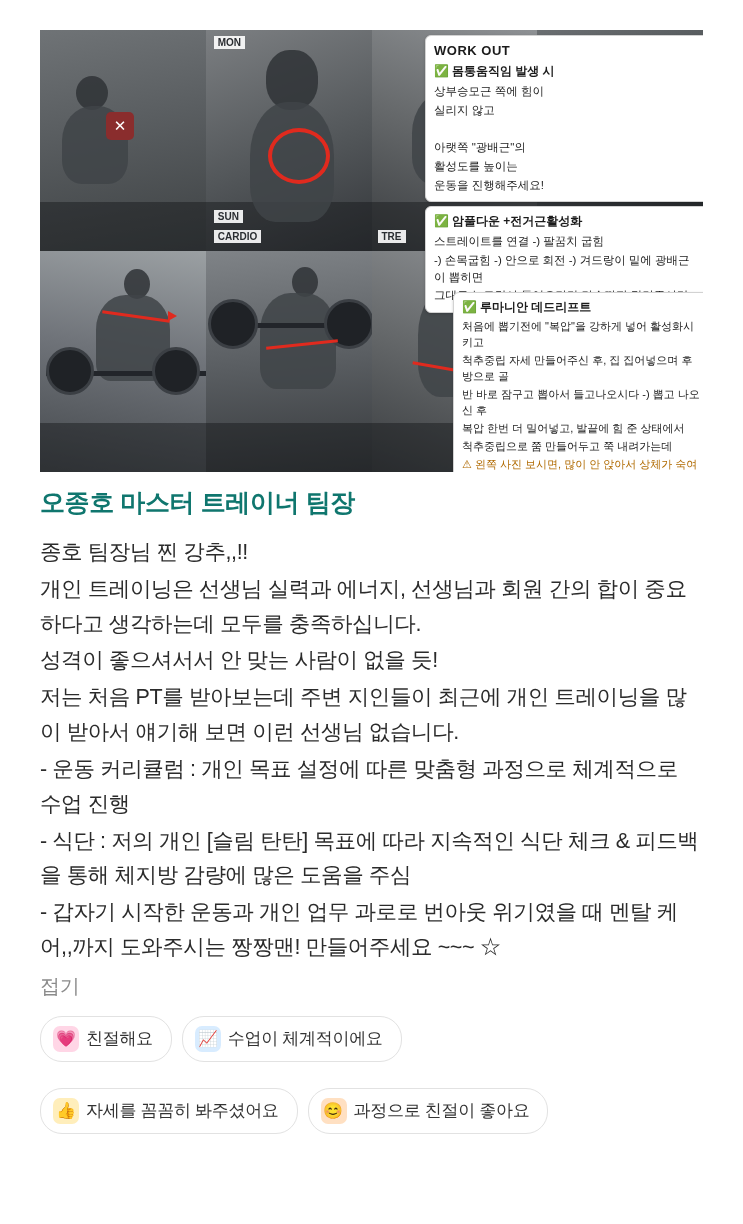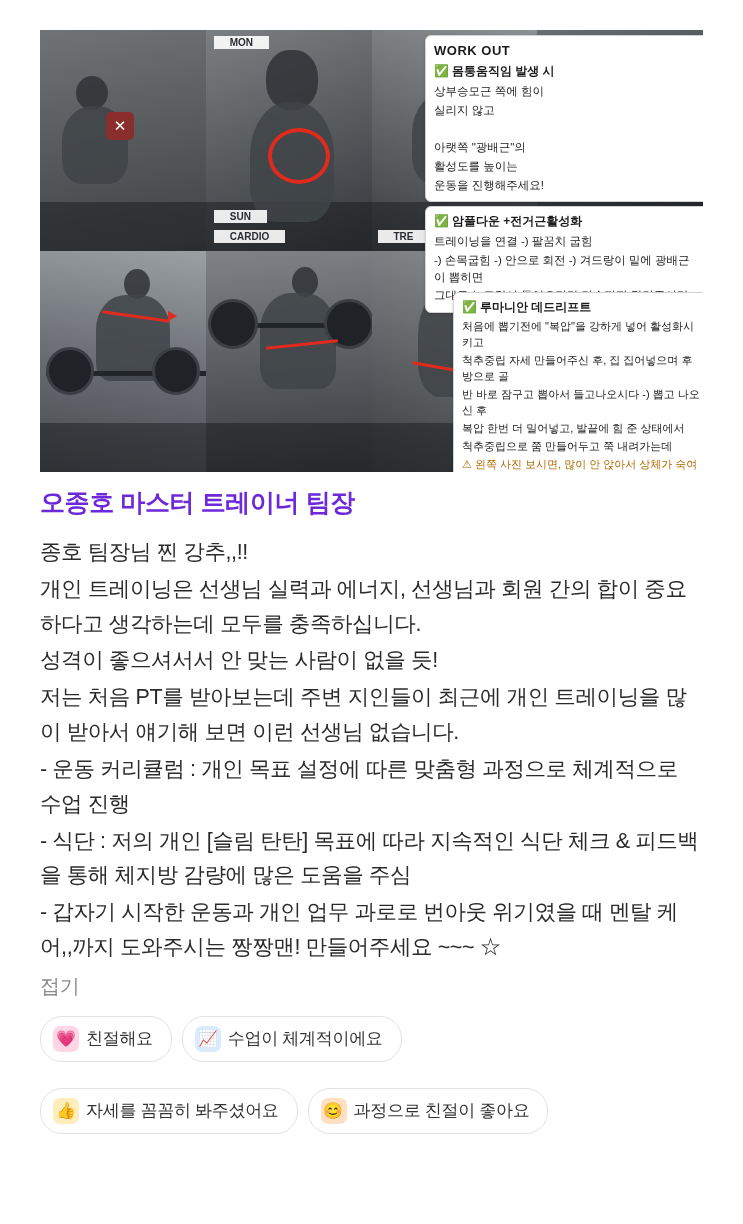--- a/index.html
+++ b/index.html
@@ -129,31 +129,31 @@
     border-radius: 5px;
     display: flex; align-items: center; justify-content: center;
     color: #fff; font-size: 15px;
   }
   .mon-label, .sun-label, .cardio-label, .tre-label {
     position: absolute;
     font-size: 10px;
     font-weight: bold;
     color: #2a2d31;
     background: rgba(255,255,255,.9);
-    padding: 1px 16px;
+    padding: 1px 4px;
   }
 
   
   .content {
     padding: 14px 40px 0 40px;
   }
   .title {
     font-size: 25px;
     font-weight: bold;
-    color: #6d28d9;
+    color: #0f766e;
     letter-spacing: -.4px;
     margin-bottom: 16px;
   }
   .body-text p {
     font-size: 21.5px;
     line-height: 1.62;
     color: #2b2b2b;
     letter-spacing: -.4px;
     margin-bottom: 2px;
   }
@@ -275,21 +275,21 @@
       <p>상부승모근 쪽에 힘이</p>
       <p>실리지 않고</p>
       <p>&nbsp;</p>
       <p>아랫쪽 "광배근"의</p>
       <p>활성도를 높이는</p>
       <p>운동을 진행해주세요!</p>
     </div>
 
     <div class="card card-arm">
       <div class="ttl"><span class="chk">✅</span><span>암풀다운 +전거근활성화</span></div>
-      <p>트레이닝을 연결 -) 팔꿈치 굽힘</p>
+      <p>스트레이트를 연결 -) 팔꿈치 굽힘</p>
       <p>-) 손목굽힘 -) 안으로 회전 -) 겨드랑이 밑에 광배근이 뽑히면</p>
       <p>그대로 누르면서 들어오다가 가슴까지 당겨주시기</p>
     </div>
 
     <div class="card card-rdl">
       <div class="ttl"><span class="chk">✅</span><span>루마니안 데드리프트</span></div>
       <p>처음에 뽑기전에 "복압"을 강하게 넣어 활성화시키고</p>
       <p>척추중립 자세 만들어주신 후, 집 집어넣으며 후방으로 골</p>
       <p>반 바로 잠구고 뽑아서 들고나오시다 -) 뽑고 나오신 후</p>
       <p>복압 한번 더 밀어넣고, 발끝에 힘 준 상태에서</p>

